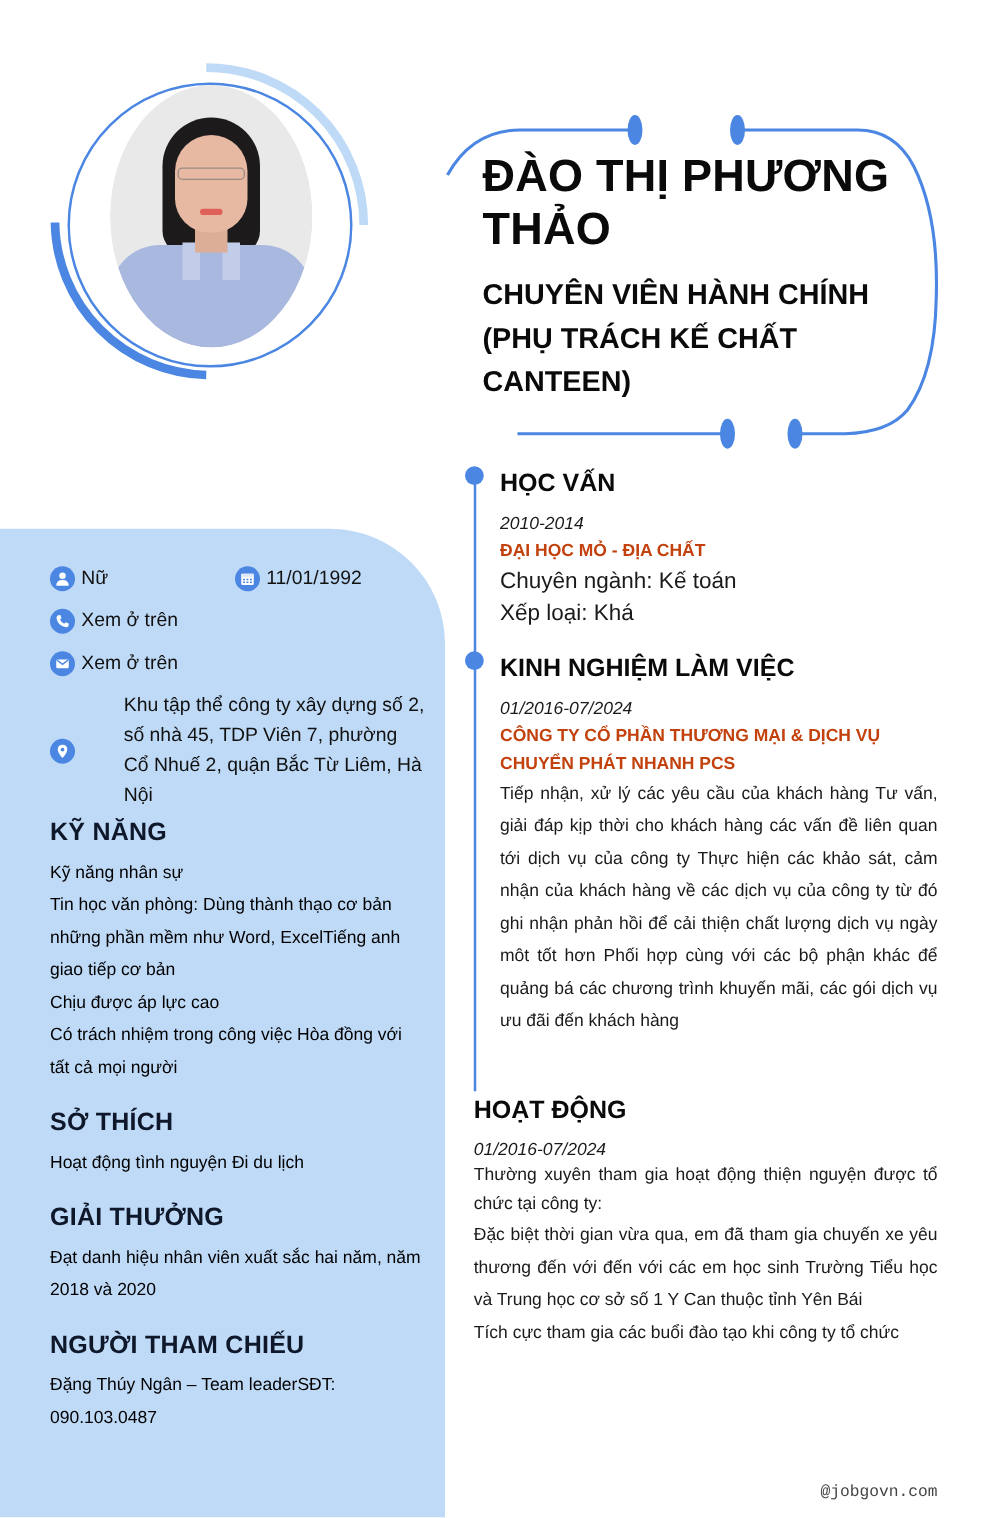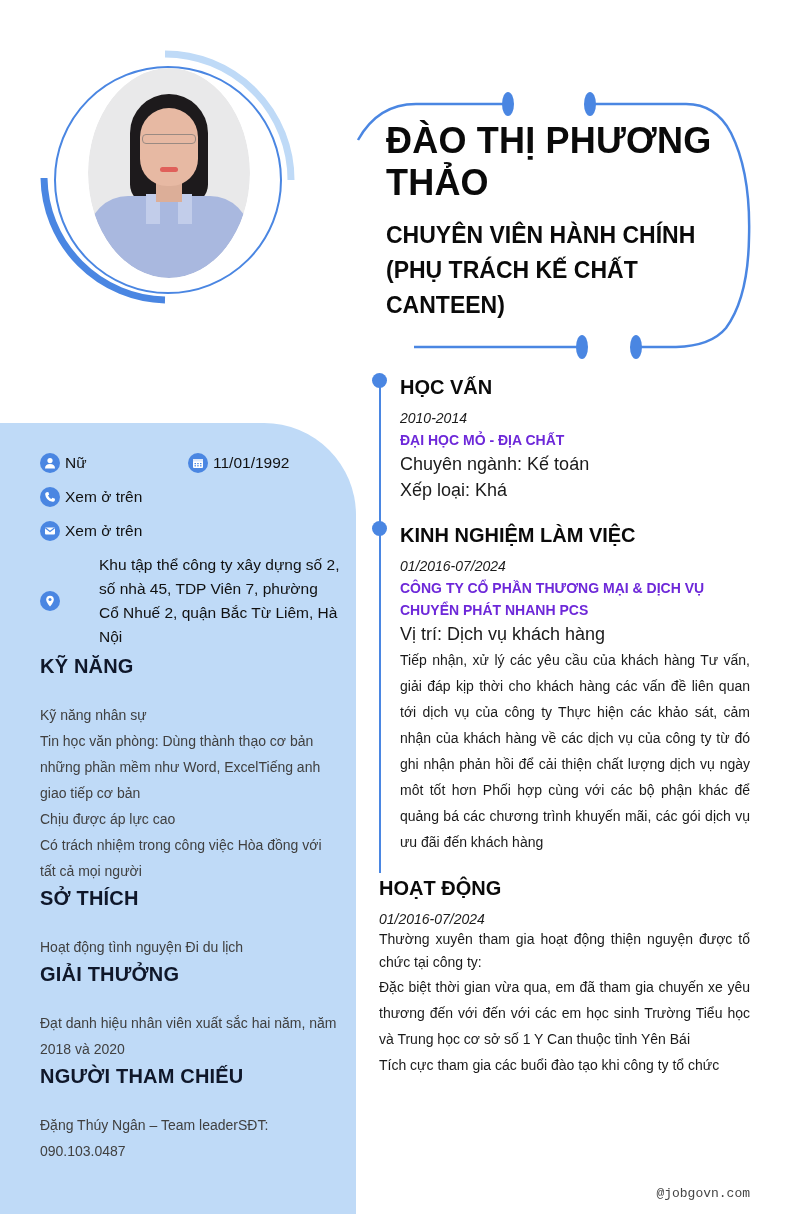--- a/index.html
+++ b/index.html
@@ -49,30 +49,30 @@
     width: 20px; height: 20px; border-radius: 50%; background: #4a86e2;
     display: inline-flex; align-items: center; justify-content: center; margin-right: 5px; flex: 0 0 20px;
   }
   .c-icon svg { display: block; }
   .addr { position: absolute; left: 0; top: 100px; width: 300px; display: flex; align-items: center; gap: 34px; }
   .addr-text { line-height: 24px; width: 270px; }
 
   
   .l-sec { position: absolute; left: 40px; width: 300px; }
   .sec-title { font-size: 20px; font-weight: 700; color: #0f172a; letter-spacing: 0.2px; }
-  .l-body { font-size: 14px; line-height: 26px; color: #404040; margin-top: 24px; }
+  .l-body { font-size: 14px; line-height: 26px; color: #000000; margin-top: 6px; }
   .l-body div { }
 
   
   .timeline-line { position: absolute; left: 379px; top: 380px; width: 1.5px; height: 493px; background: #4a86e2; }
   .dot { position: absolute; width: 15px; height: 15px; border-radius: 50%; background: #4a86e2; }
   .r-sec { position: absolute; left: 400px; width: 350px; }
   .r-title { font-size: 20px; font-weight: 700; color: #0a0a0a; }
   .r-date { font-size: 14px; font-style: italic; color: #1a1a1a; margin-top: 6px; line-height: 18px; }
-  .r-org { font-size: 14px; font-weight: 700; color: #6d28d9; line-height: 22px; margin-top: 2px; }
+  .r-org { font-size: 14px; font-weight: 700; color: #c2410c; line-height: 22px; margin-top: 2px; }
   .r-line { font-size: 18px; line-height: 26px; color: #1a1a1a; }
   .r-just { font-size: 14px; line-height: 26px; color: #1a1a1a; text-align: justify; }
 
   .footer { position: absolute; right: 40px; top: 1186px; font-family: "Liberation Mono", "DejaVu Sans Mono", monospace; font-size: 13px; color: #444; }
 </style>
 </head>
 <body>
 
 <div class="left-panel"></div>
 
@@ -203,21 +203,20 @@
   <div class="r-date" style="margin-top:10px;">2010-2014</div>
   <div class="r-org">ĐẠI HỌC MỎ - ĐỊA CHẤT</div>
   <div class="r-line">Chuyên ngành: Kế toán</div>
   <div class="r-line">Xếp loại: Khá</div>
 </div>
 
 <div class="r-sec" style="top:524px;">
   <div class="r-title">KINH NGHIỆM LÀM VIỆC</div>
   <div class="r-date" style="margin-top:10px;">01/2016-07/2024</div>
   <div class="r-org">CÔNG TY CỔ PHẦN THƯƠNG MẠI &amp; DỊCH VỤ CHUYỂN PHÁT NHANH PCS</div>
-  <div class="r-line">Vị trí: Dịch vụ khách hàng</div>
   <div class="r-just">Tiếp nhận, xử lý các yêu cầu của khách hàng Tư vấn, giải đáp kịp thời cho khách hàng các vấn đề liên quan tới dịch vụ của công ty Thực hiện các khảo sát, cảm nhận của khách hàng về các dịch vụ của công ty từ đó ghi nhận phản hồi để cải thiện chất lượng dịch vụ ngày môt tốt hơn Phối hợp cùng với các bộ phận khác để quảng bá các chương trình khuyến mãi, các gói dịch vụ ưu đãi đến khách hàng</div>
 </div>
 
 <div class="r-sec" style="left:379px; width:371px; top:877px;">
   <div class="r-title">HOẠT ĐỘNG</div>
   <div class="r-date" style="margin-top:10px;">01/2016-07/2024</div>
   <div class="r-just" style="line-height:23px;">Thường xuyên tham gia hoạt động thiện nguyện được tổ chức tại công ty:</div>
   <div class="r-just">Đặc biệt thời gian vừa qua, em đã tham gia chuyến xe yêu thương đến với đến với các em học sinh Trường Tiểu học và Trung học cơ sở số 1 Y Can thuộc tỉnh Yên Bái</div>
   <div class="r-just">Tích cực tham gia các buổi đào tạo khi công ty tổ chức</div>
 </div>

